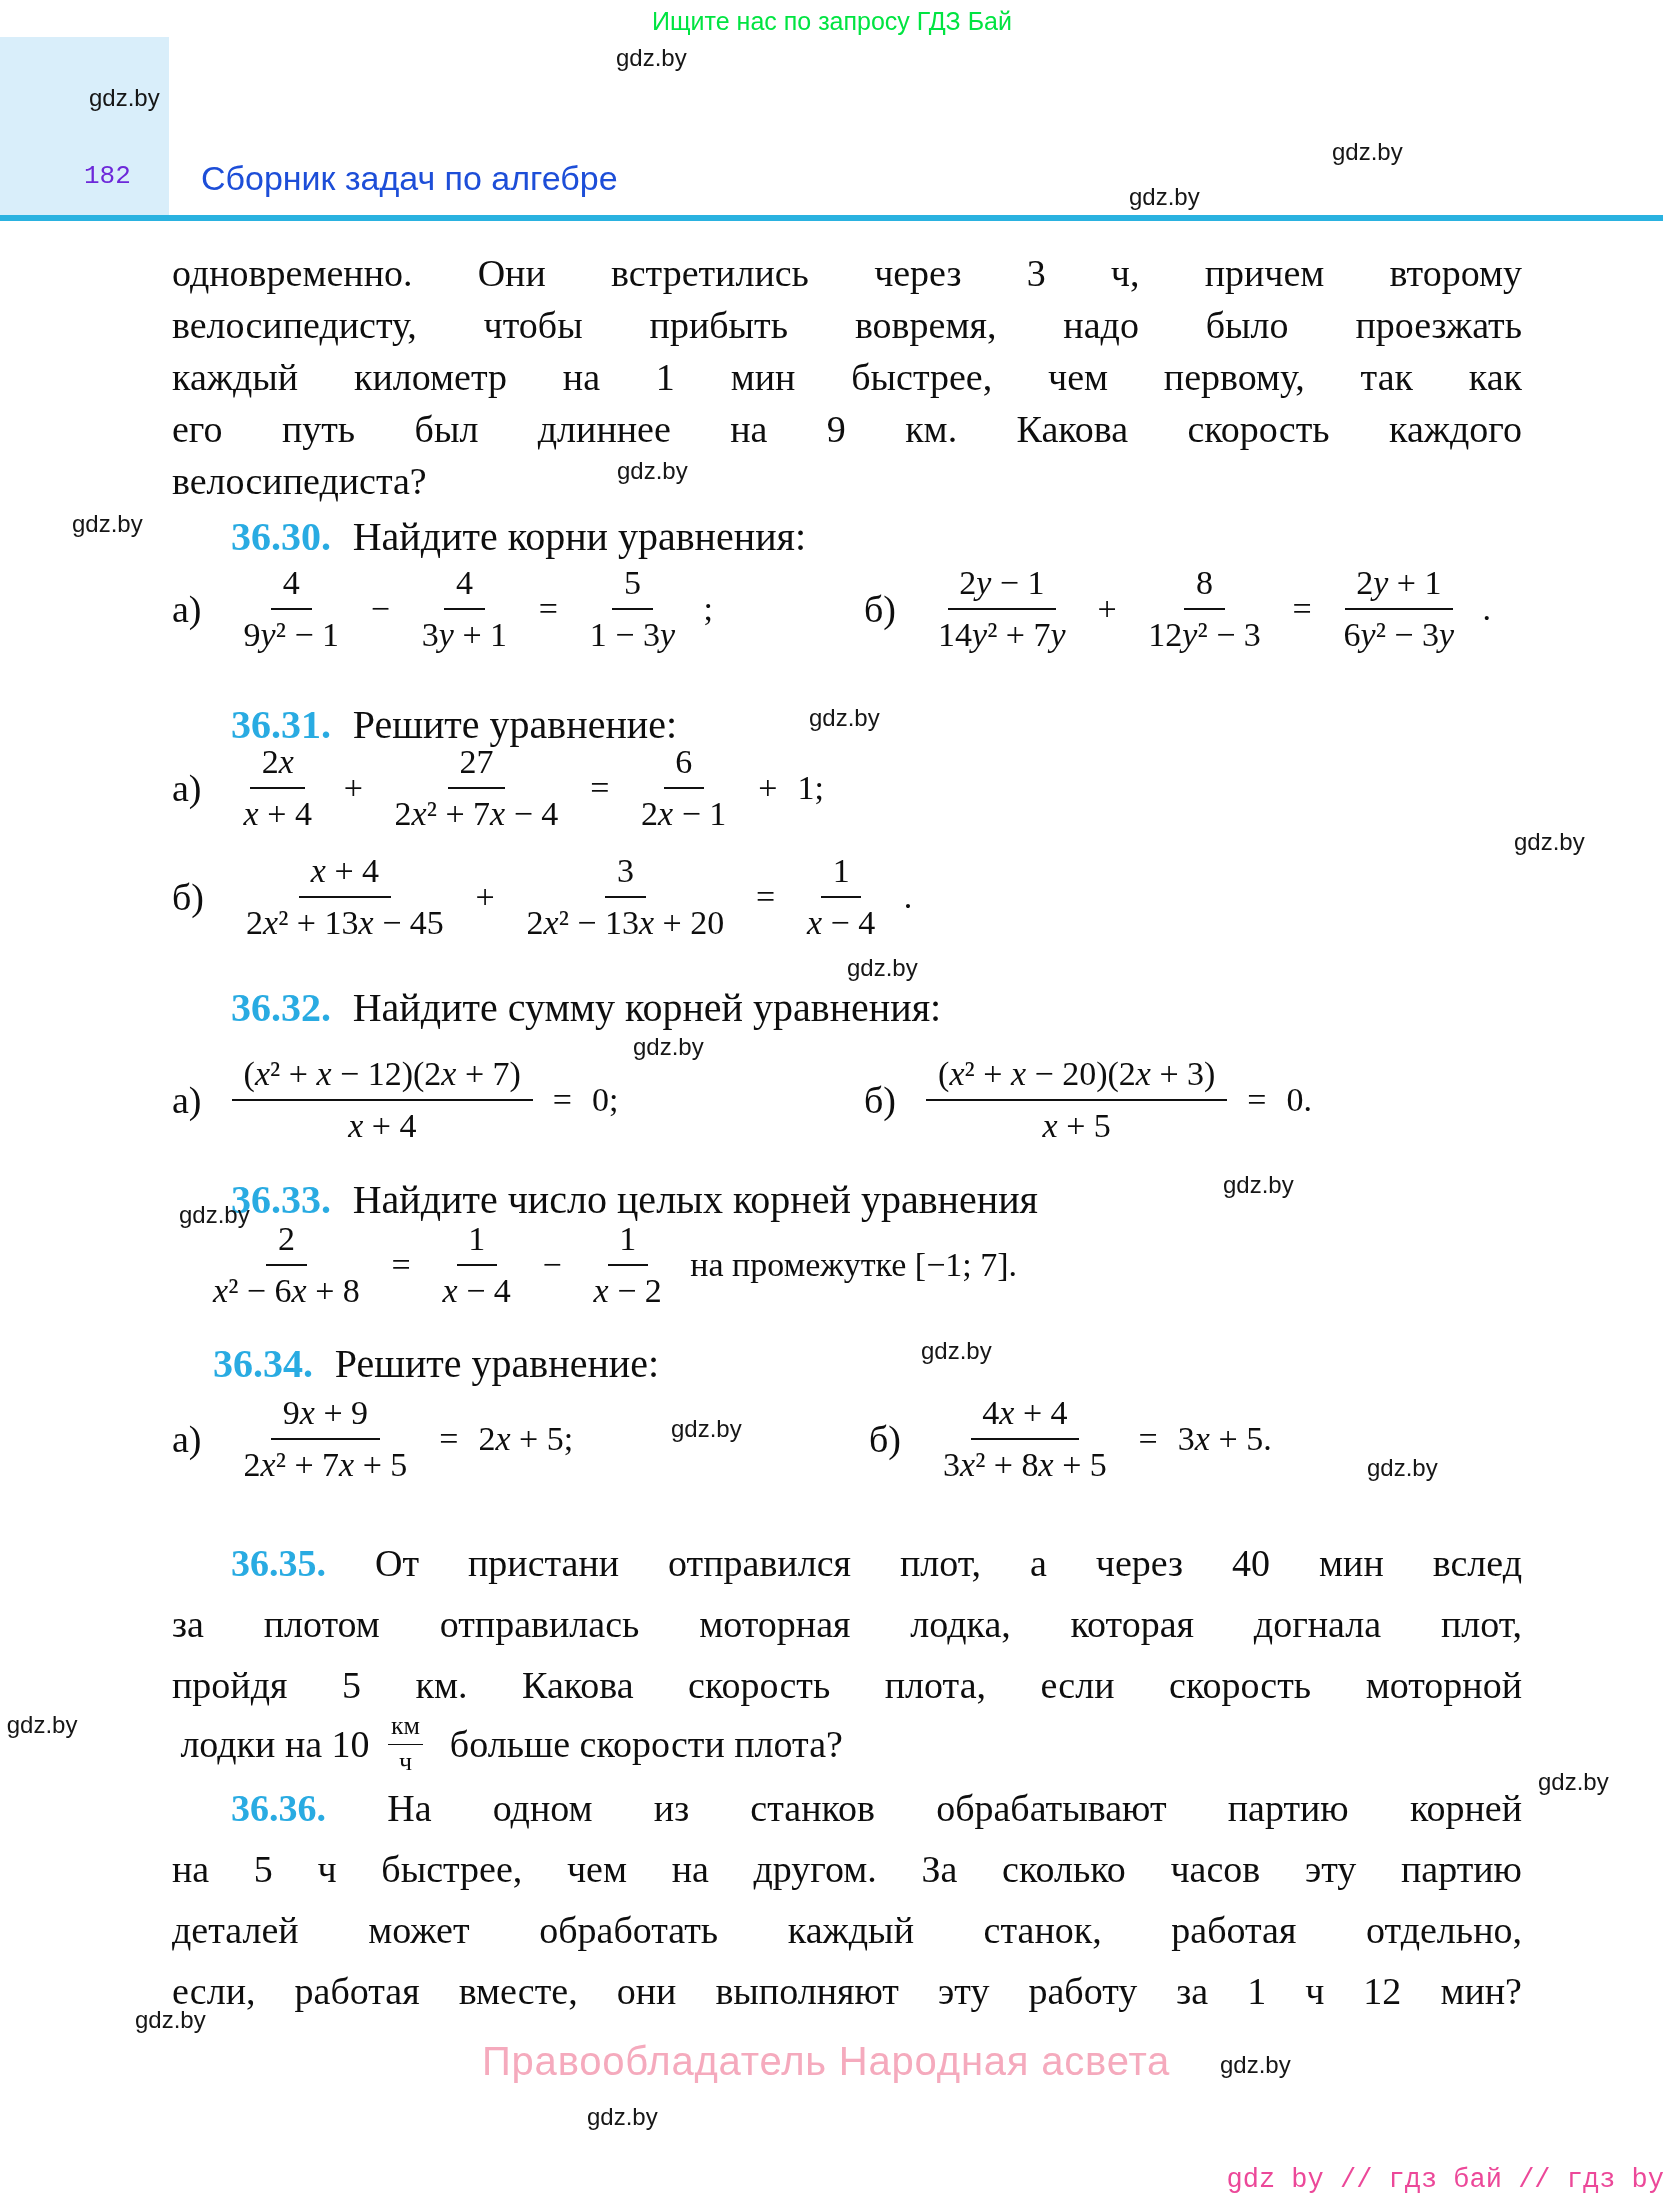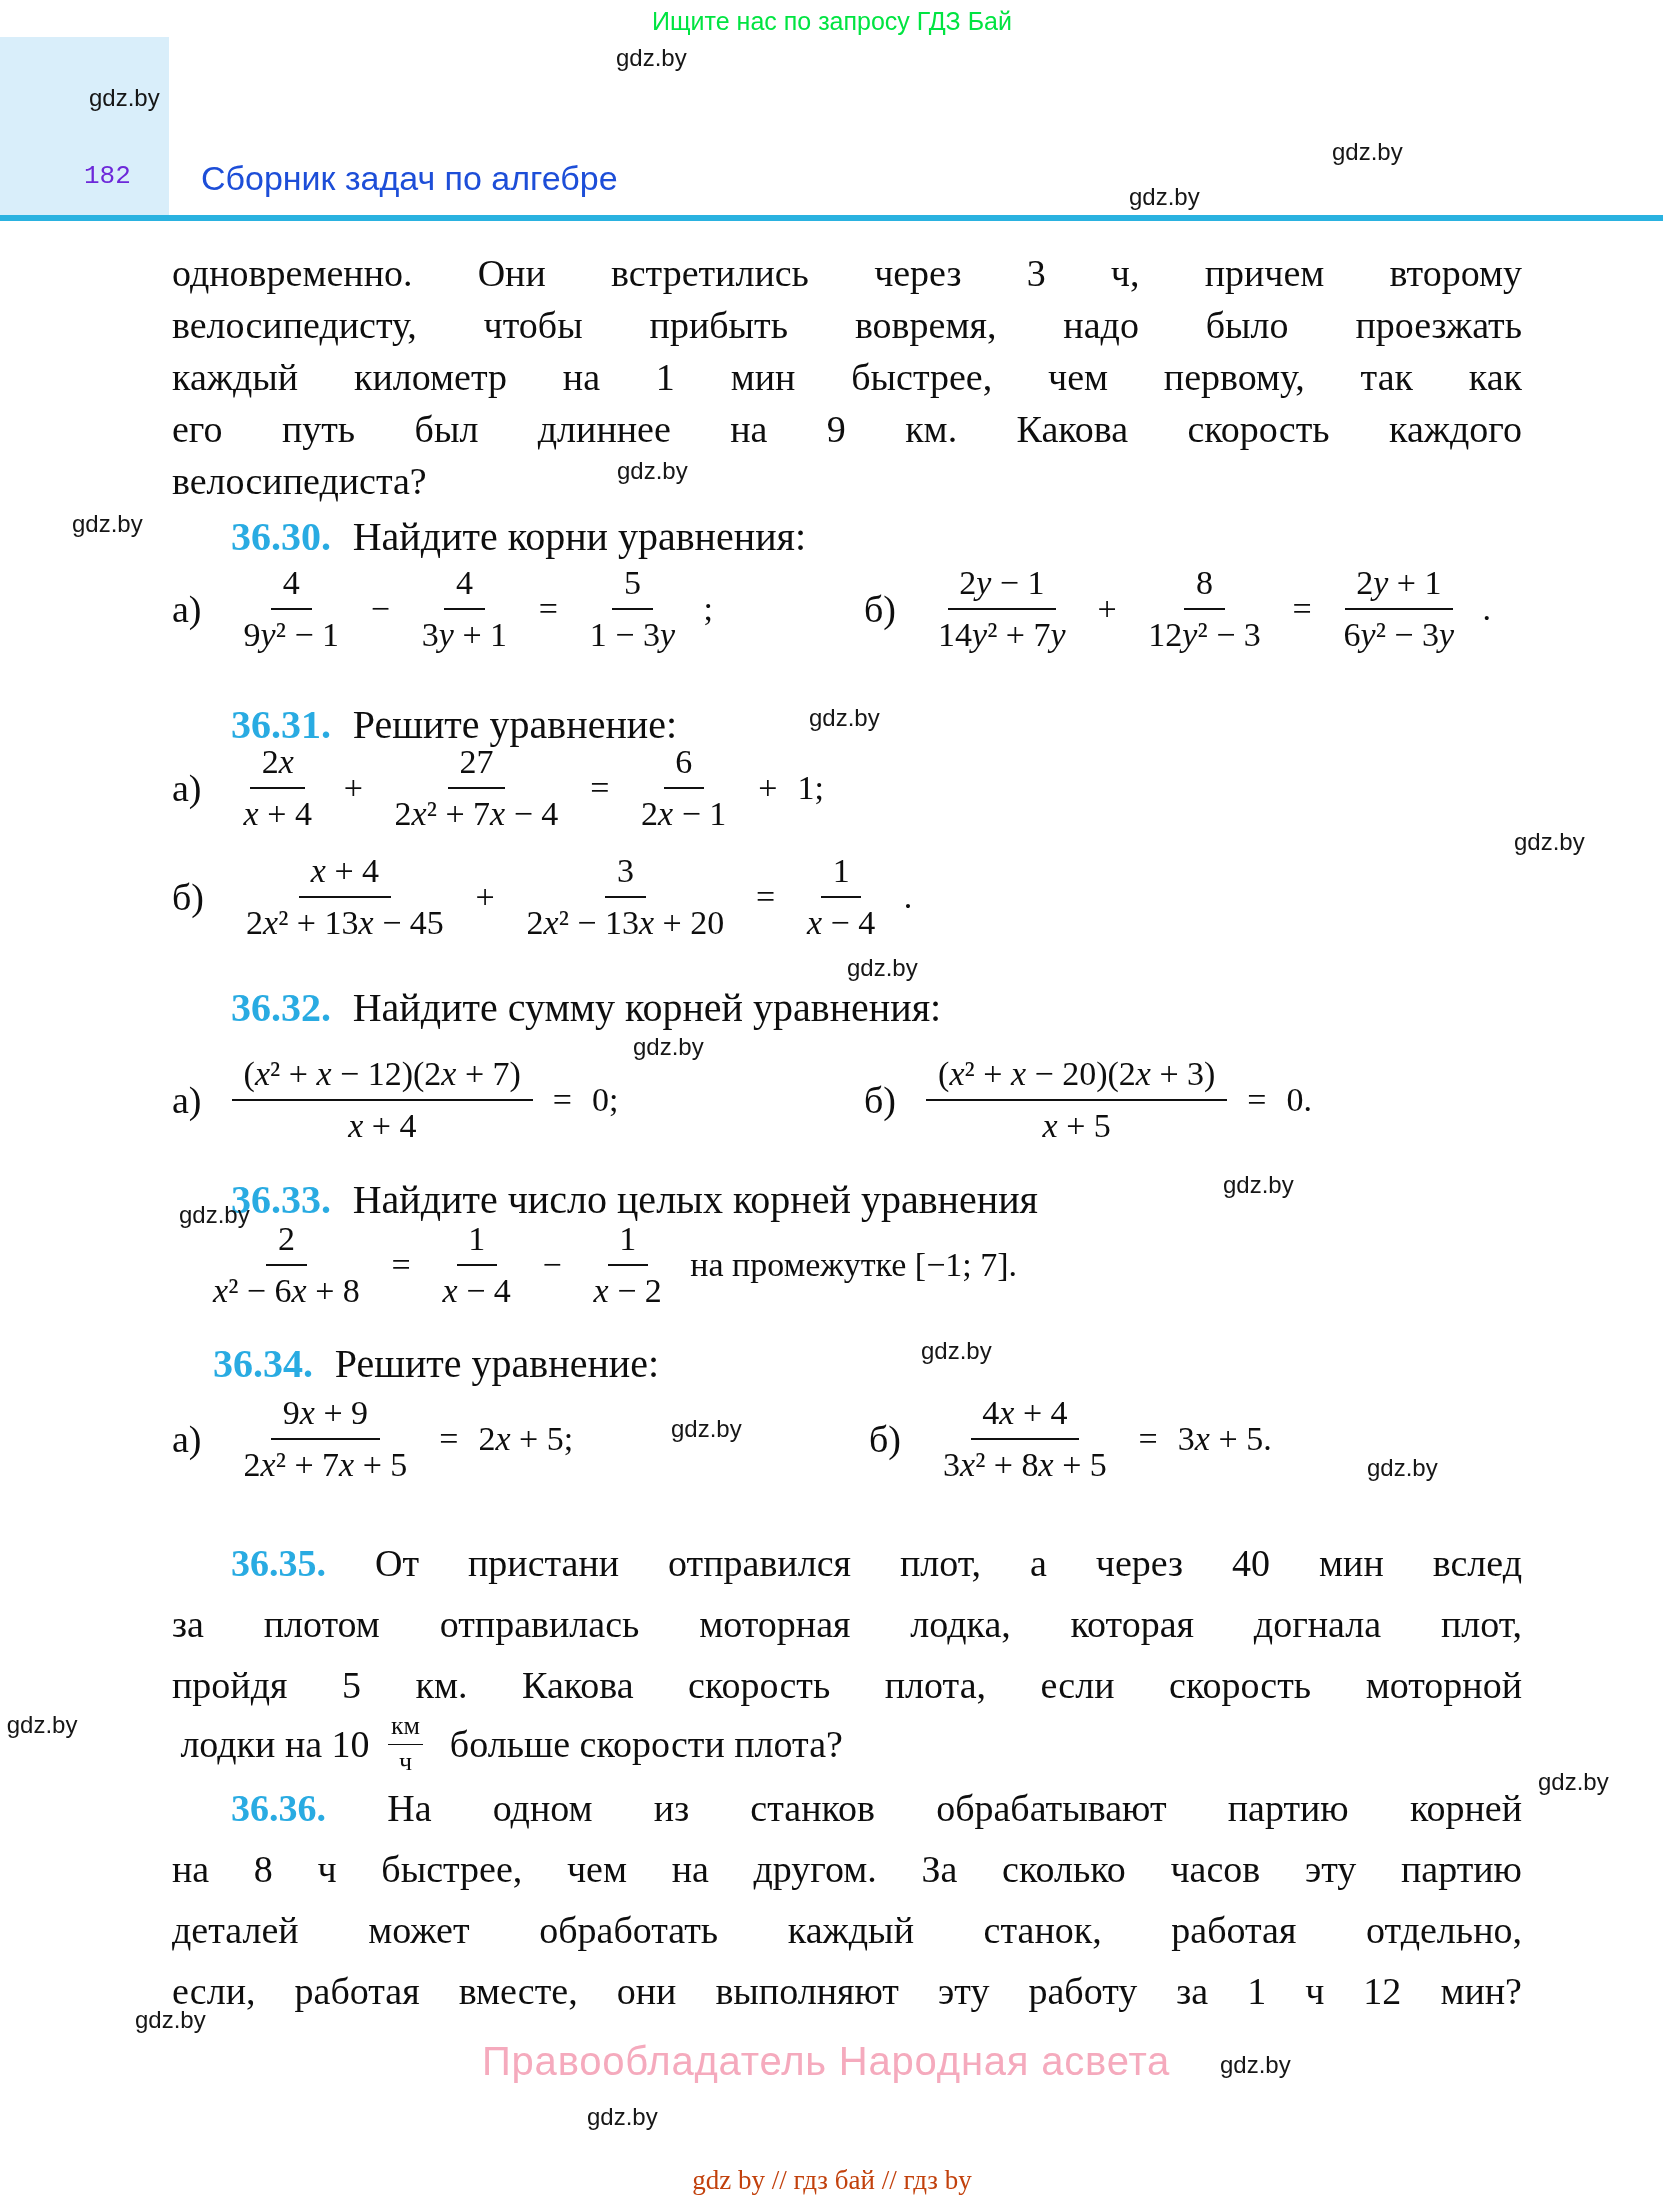--- a/index.html
+++ b/index.html
@@ -43,22 +43,22 @@
   .frac.small .fnum{padding:0 3.4px 2.5px;border-bottom:1.7px solid #111;}
   .frac.small .fden{padding:2.5px 3.4px 0;}
   .op{margin:0 11.7px;}
   .lbl{margin-right:22px;font-size:38px;}
   .mtxt{margin-left:8.4px;}
   .mrow i,.ptitle i{font-style:italic;}
 
   
   .copyright{position:absolute;left:482px;top:2039px;font-family:"Liberation Sans",sans-serif;
              font-size:40px;letter-spacing:0.8px;color:#f5aabd;white-space:nowrap;}
-  .footer-links{position:absolute;left:0;top:2165px;width:100%;text-align:center;
-                font-family:Liberation Serif, serif;font-size:27px;color:#c2410c;}
+  .footer-links{position:absolute;left:0;top:2165px;width:100%;text-align:right;
+                font-family:Liberation Mono, monospace;font-size:27px;color:#ec4899;}
 </style>
 </head>
 <body>
 
 <div id="page">
 
   <div class="promo">Ищите нас по запросу ГДЗ Бай</div>
 
   <div class="hbox"></div>
   <span class="wm" style="left:616px;top:44px;">gdz.by</span>
@@ -244,21 +244,21 @@
       <span class="mtxt">лодки на 10</span>
       <span class="frac small">
         <span class="fnum">км</span>
         <span class="fden">ч</span>
       </span>
       <span class="mtxt">больше скорости плота?</span>
     </div>
 
   <div class="para p36" style="top:1778px;">
     <div class="line jl ind"><span class="pnum">36.36.</span><span>На одном из станков обрабатывают партию корней</span></div>
-    <div class="line jl">на 8 ч быстрее, чем на другом. За сколько часов эту партию</div>
+    <div class="line jl">на 5 ч быстрее, чем на другом. За сколько часов эту партию</div>
     <div class="line jl">деталей может обработать каждый станок, работая отдельно,</div>
     <div class="line jl">если, работая вместе, они выполняют эту работу за 1 ч 12 мин?</div>
   </div>
   <span class="wm" style="left:1538px;top:1768px;">gdz.by</span>
 
   <span class="wm" style="left:135px;top:2006px;">gdz.by</span>
   <div class="copyright">Правообладатель Народная асвета</div>
   <span class="wm" style="left:1220px;top:2051px;">gdz.by</span>
   <span class="wm" style="left:587px;top:2103px;">gdz.by</span>
   <div class="footer-links">gdz by  //  гдз бай  //  гдз by</div>

